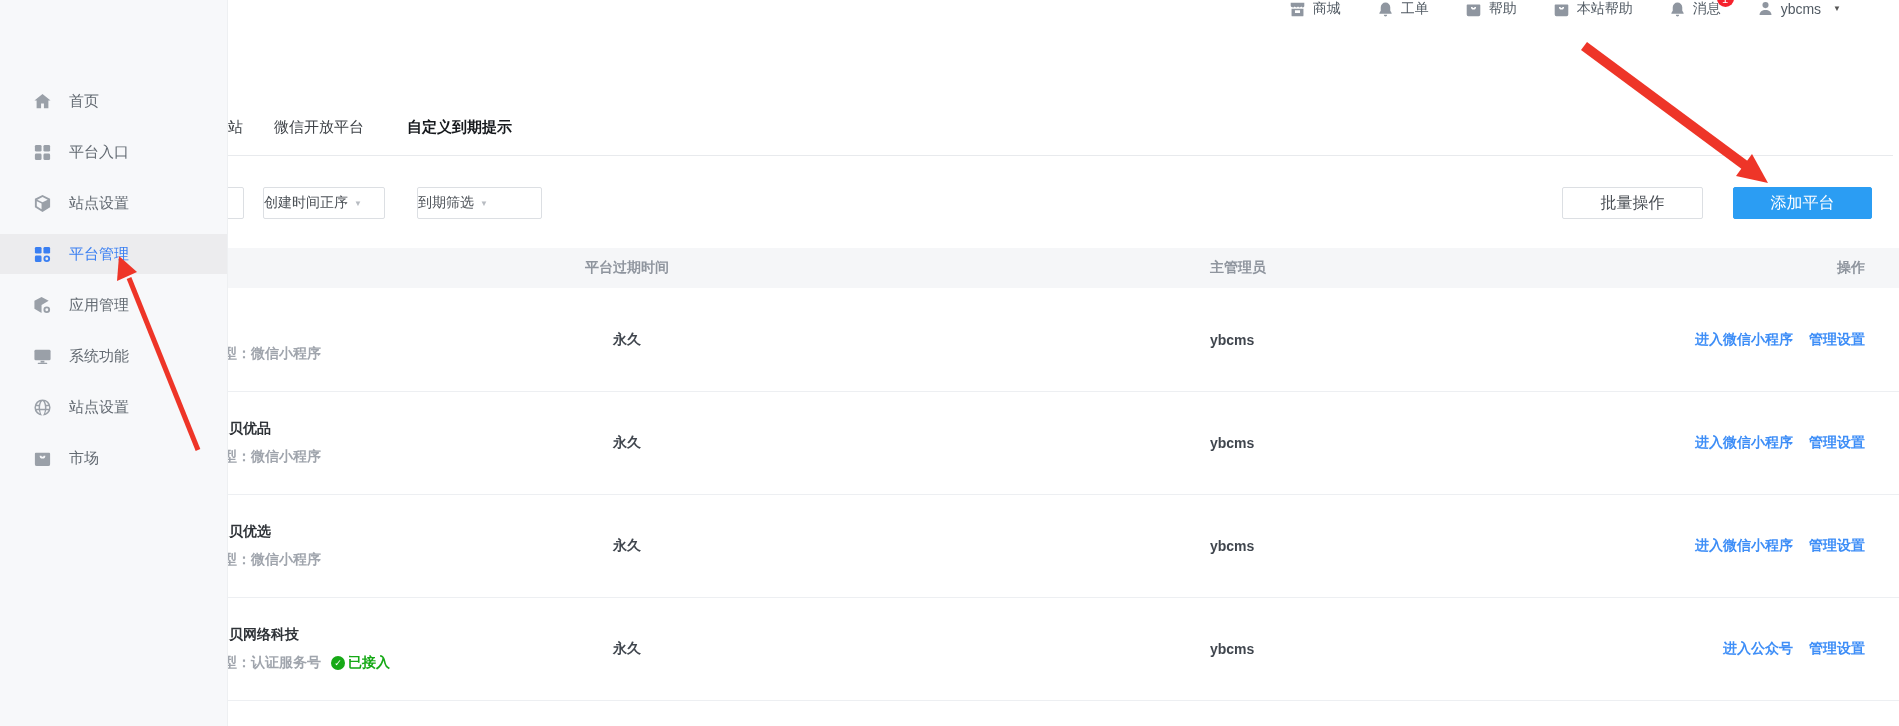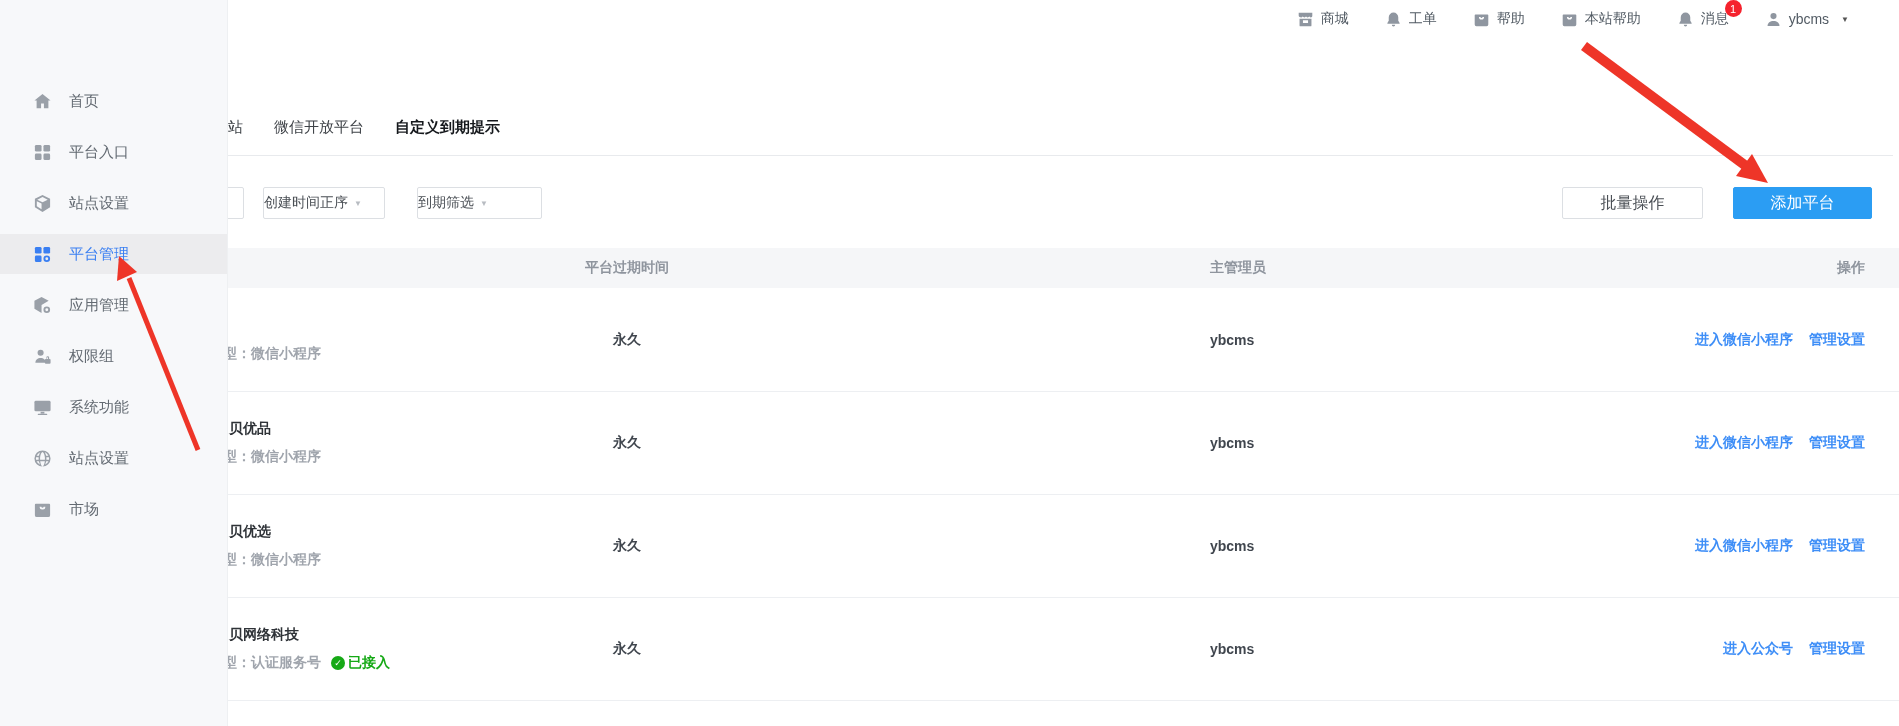--- a/index.html
+++ b/index.html
@@ -14,34 +14,34 @@
   .nav-item{height:40px;margin-bottom:11px;display:flex;align-items:center;
             padding-left:33px;cursor:pointer;color:#636a72;}
   .nav-item .nav-icon{width:19px;height:19px;margin-right:17px;color:#9aa0a8;display:inline-flex;}
   .nav-item .nav-label{font-size:15px;}
   .nav-item.active{background:#ececee;color:var(--nav_active,#3a7ff2);}
   .nav-item.active .nav-icon{color:var(--nav_active,#3a7ff2);}
   .nav-icon svg{width:100%;height:100%;fill:currentColor;}
   
   .main{position:absolute;left:227px;top:0;right:0;bottom:0;overflow:hidden;background:#fff;}
   
-  .topbar{position:absolute;top:0;left:0;right:8px;height:38px;display:flex;align-items:center;
+  .topbar{position:absolute;top:0;left:0;right:16px;height:38px;display:flex;align-items:flex-start;
           justify-content:flex-end;padding-right:42px;gap:36px;}
   .tb-item{display:flex;align-items:center;gap:7px;color:#515a63;cursor:pointer;position:relative;}
   .tb-item .tb-icon{width:17px;height:17px;color:#8f96a0;display:inline-flex;}
   .tb-icon svg{width:100%;height:100%;fill:currentColor;}
   .badge{position:absolute;top:-10px;right:-13px;min-width:17px;height:17px;border-radius:9px;
          background:var(--badge,#f5222d);color:#fff;font-size:11px;display:flex;
          align-items:center;justify-content:center;padding:0 4px;box-sizing:border-box;}
   .caret{font-size:8px;color:#b8bcc2;margin-left:6px;}
   .user-caret{font-size:8px;color:#555;margin-left:5px;}
   
   .tabs{position:absolute;top:118px;left:1px;display:flex;gap:31px;font-size:15px;color:#3f4348;}
   .tab{cursor:pointer;}
-  .tab.active{color:#15181c;font-weight:bold;}
+  .tab.active{color:#15181c;font-weight:bold;margin-left:12px;}
   .divider{position:absolute;top:155px;left:0;right:6px;height:1px;background:#e8eaed;}
   
   .filter-frag{position:absolute;top:187px;left:-30px;width:47px;height:32px;background:#fff;
                border:1px solid #dcdfe3;border-radius:2px;box-sizing:border-box;}
   .dropdown{position:absolute;top:187px;height:32px;border:1px solid #dcdfe3;border-radius:2px;
             background:#fff;box-sizing:border-box;display:inline-flex;align-items:center;
             justify-content:flex-start;color:#4a4f55;cursor:pointer;}
   .dd-sort{left:36px;width:122px;}
   .dd-expire{left:190px;width:125px;}
   .search-wrap{position:absolute;top:187px;left:337px;width:260px;height:32px;}
@@ -125,31 +125,20 @@
             <svg viewBox="0 0 20 20">
               <path d="M9 1 1.5 5v8.5L9 18V9.5L16.5 5 9 1z"></path>
               <path d="M14.5 11a3.5 3.5 0 1 0 0 7 3.5 3.5 0 0 0 0-7zm0 5a1.5 1.5 0 1 1 0-3 1.5 1.5 0 0 1 0 3z"></path>
             </svg>
           </span>
         <span class="nav-label">应用管理</span>
       </div>
       <div class="nav-item">
         <span class="nav-icon">
             <svg viewBox="0 0 20 20">
-              <circle cx="8" cy="6" r="3.2"></circle>
-              <path d="M2.5 16.5c0-3 2.5-5 5.5-5s5.5 2 5.5 5z"></path>
-              <rect x="12.5" y="12.5" width="6" height="5" rx="1"></rect>
-              <path d="M14 12.5v-1.3a1.5 1.5 0 0 1 3 0v1.3h-1.3v-1.2a.6.6 0 0 0-1.2 0v1.2z"></path>
-            </svg>
-          </span>
-        <span class="nav-label">权限组</span>
-      </div>
-      <div class="nav-item">
-        <span class="nav-icon">
-            <svg viewBox="0 0 20 20">
               <rect x="1.5" y="3" width="17" height="11" rx="1.5"></rect>
               <rect x="8" y="14.5" width="4" height="2"></rect>
               <rect x="5" y="16.5" width="10" height="1.5" rx="0.7"></rect>
             </svg>
           </span>
         <span class="nav-label">系统功能</span>
       </div>
       <div class="nav-item">
         <span class="nav-icon">
             <svg viewBox="0 0 20 20">

